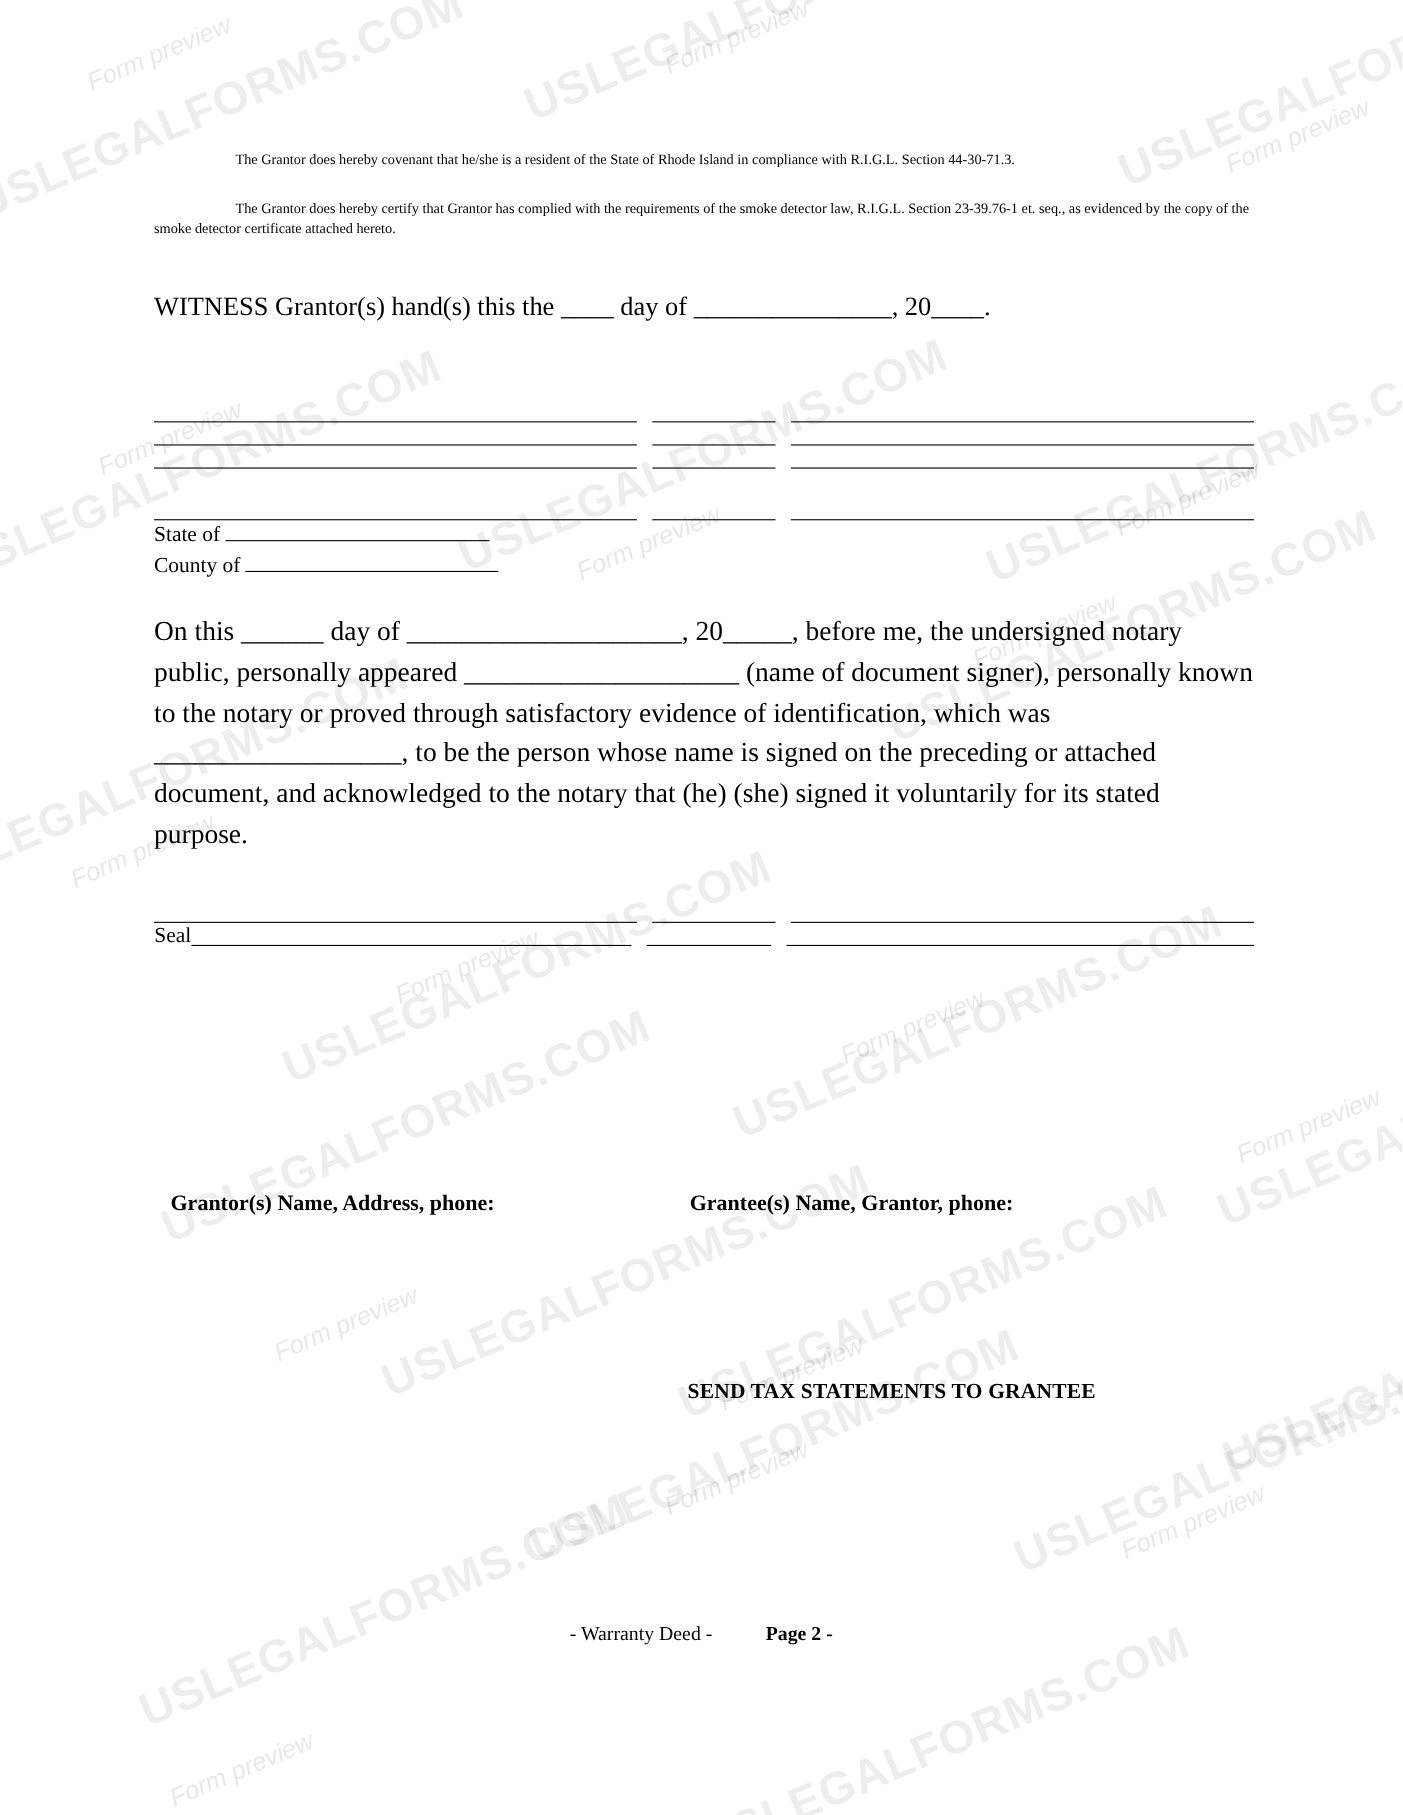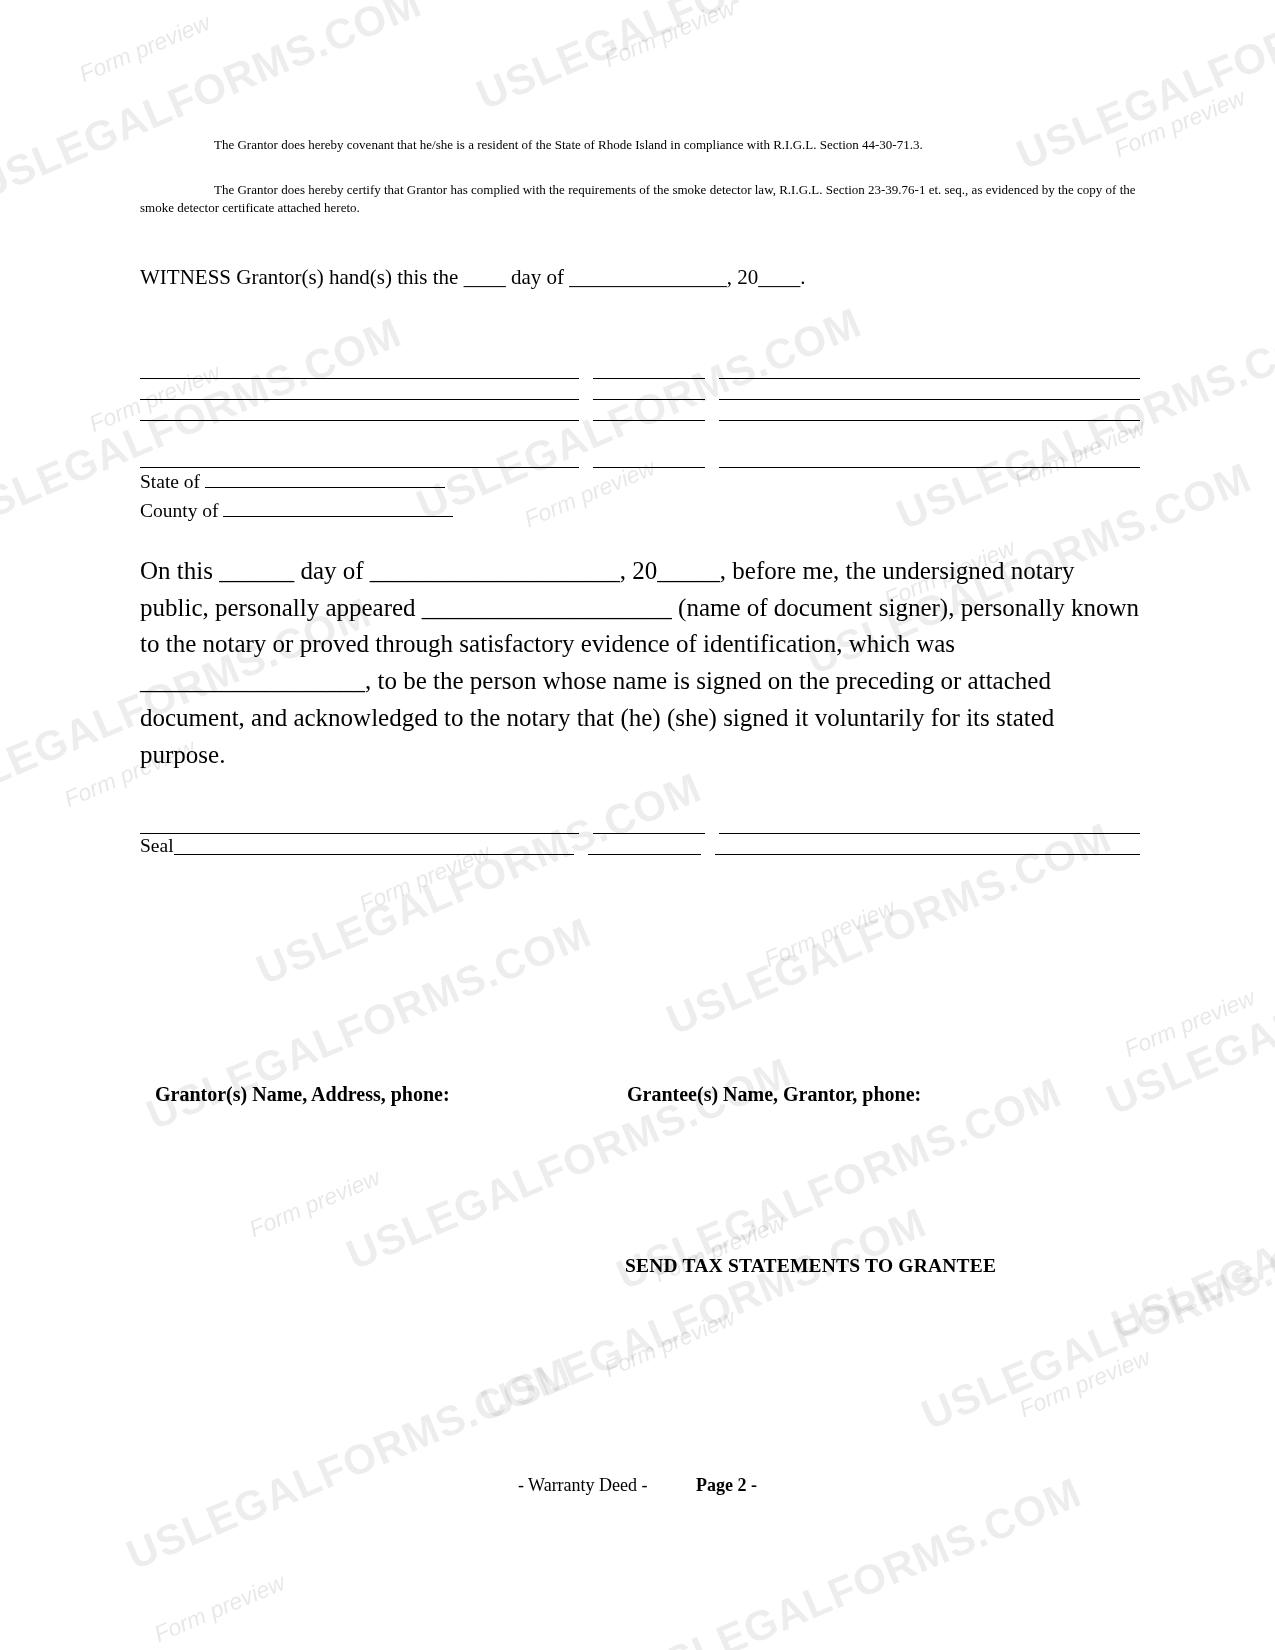--- a/index.html
+++ b/index.html
@@ -66,21 +66,21 @@
     line-height: 1.44;
     text-align: left;
   }
   p.para .indent {
     display: inline-block;
     width: 74px;
   }
 
   .witness {
     margin: 44px 0 0 0;
-    font-size: 21px;
+    font-size: 24px;
     line-height: 1.44;
   }
 
   
   .siglines {
     margin-top: 66px;
   }
   .sigrow {
     display: flex;
     align-items: flex-end;
@@ -262,21 +262,21 @@
       </div>
 
       <p class="notary">On this ______ day of ____________________, 20_____, before me, the undersigned notary public, personally appeared ____________________ (name of document signer), personally known to the notary or proved through satisfactory evidence of identification, which was __________________, to be the person whose name is signed on the preceding or attached document,  and acknowledged to the notary that (he) (she) signed it voluntarily for its stated purpose.</p>
 
       <div class="sealrow">
         <div class="sigrow">
           <span class="l1"></span>
           <span class="l2"></span>
           <span class="l3"></span>
         </div>
-        <div class="sigrow" style="gap:0;">
+        <div class="sigrow" style="gap:0;justify-content:center;">
           <span class="seal-label">Seal</span>
           <span class="l1" style="width:400px;"></span>
           <span class="l2" style="margin-left:14px;"></span>
           <span class="l3" style="margin-left:14px;"></span>
         </div>
       </div>
 
     </div>
 
     <div class="names">

